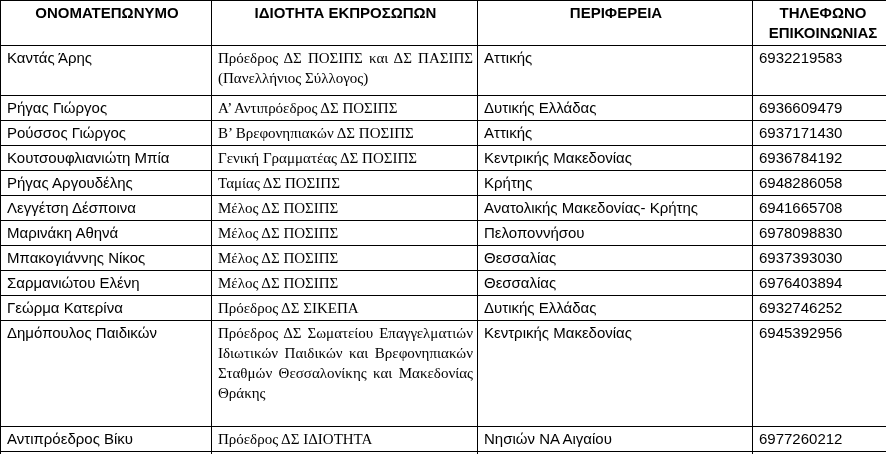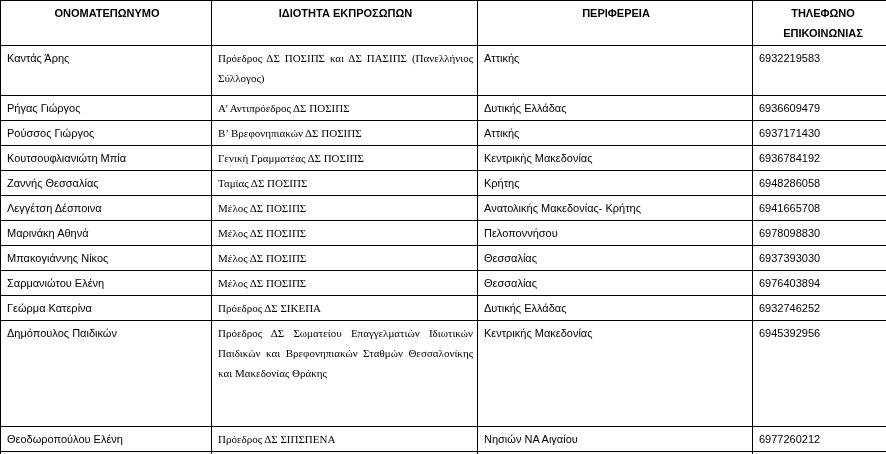--- a/index.html
+++ b/index.html
@@ -25,21 +25,21 @@
     position: relative;
   }
   table.rep-table {
     border-collapse: collapse;
     table-layout: fixed;
     width: 891px;           
   }
   .rep-table th, .rep-table td {
     border: 1.6px solid var(--border-color);
     vertical-align: top;
-    font-size: 11px;
+    font-size: 15px;
     line-height: 20px;
     padding: 2px 4px 2px 6px;
     overflow: hidden;
     word-wrap: break-word;
   }
   .rep-table thead tr { height: 41px; }
   .rep-table th {
     font-weight: bold;
     text-align: center;
     padding-top: 2px;
@@ -96,21 +96,21 @@
   </tr>
 
   <tr>
     <td class="cell-fullname">Κουτσουφλιανιώτη Μπία</td>
     <td class="cell-capacity">Γενική Γραμματέας ΔΣ ΠΟΣΙΠΣ</td>
     <td class="cell-region">Κεντρικής Μακεδονίας</td>
     <td class="cell-phone">6936784192</td>
   </tr>
 
   <tr>
-    <td class="cell-fullname">Ζαννής Θεσσαλίας</td>
+    <td class="cell-fullname">Ρήγας Αργουδέλης</td>
     <td class="cell-capacity">Ταμίας ΔΣ ΠΟΣΙΠΣ</td>
     <td class="cell-region">Κρήτης</td>
     <td class="cell-phone">6948286058</td>
   </tr>
 
   <tr>
     <td class="cell-fullname">Λεγγέτση Δέσποινα</td>
     <td class="cell-capacity">Μέλος ΔΣ ΠΟΣΙΠΣ</td>
     <td class="cell-region">Ανατολικής Μακεδονίας- Κρήτης</td>
     <td class="cell-phone">6941665708</td>
@@ -145,22 +145,22 @@
   </tr>
 
   <tr>
     <td class="cell-fullname">Δημόπουλος Παιδικών</td>
     <td class="cell-capacity">Πρόεδρος ΔΣ Σωματείου Επαγγελματιών Ιδιωτικών Παιδικών και Βρεφονηπιακών Σταθμών Θεσσαλονίκης και Μακεδονίας Θράκης</td>
     <td class="cell-region">Κεντρικής Μακεδονίας</td>
     <td class="cell-phone">6945392956</td>
   </tr>
 
   <tr>
-    <td class="cell-fullname">Θεοδωροπούλου Ελένη</td>
-    <td class="cell-capacity">Πρόεδρος ΔΣ ΣΙΠΣΠΕΝΑ</td>
+    <td class="cell-fullname">Αντιπρόεδρος Βίκυ</td>
+    <td class="cell-capacity">Πρόεδρος ΔΣ ΙΔΙΟΤΗΤΑ</td>
     <td class="cell-region">Νησιών ΝΑ Αιγαίου</td>
     <td class="cell-phone">6977260212</td>
   </tr>
 
   <tr>
     <td class="cell-fullname">Λάππα Δώρα</td>
     <td class="cell-capacity">Πρόεδρος ΔΣ ΣΙΠΣΠΕΣΕ</td>
     <td class="cell-region">Στερεάς Ελλάδας</td>
     <td class="cell-phone">6937278507</td>
   </tr>

